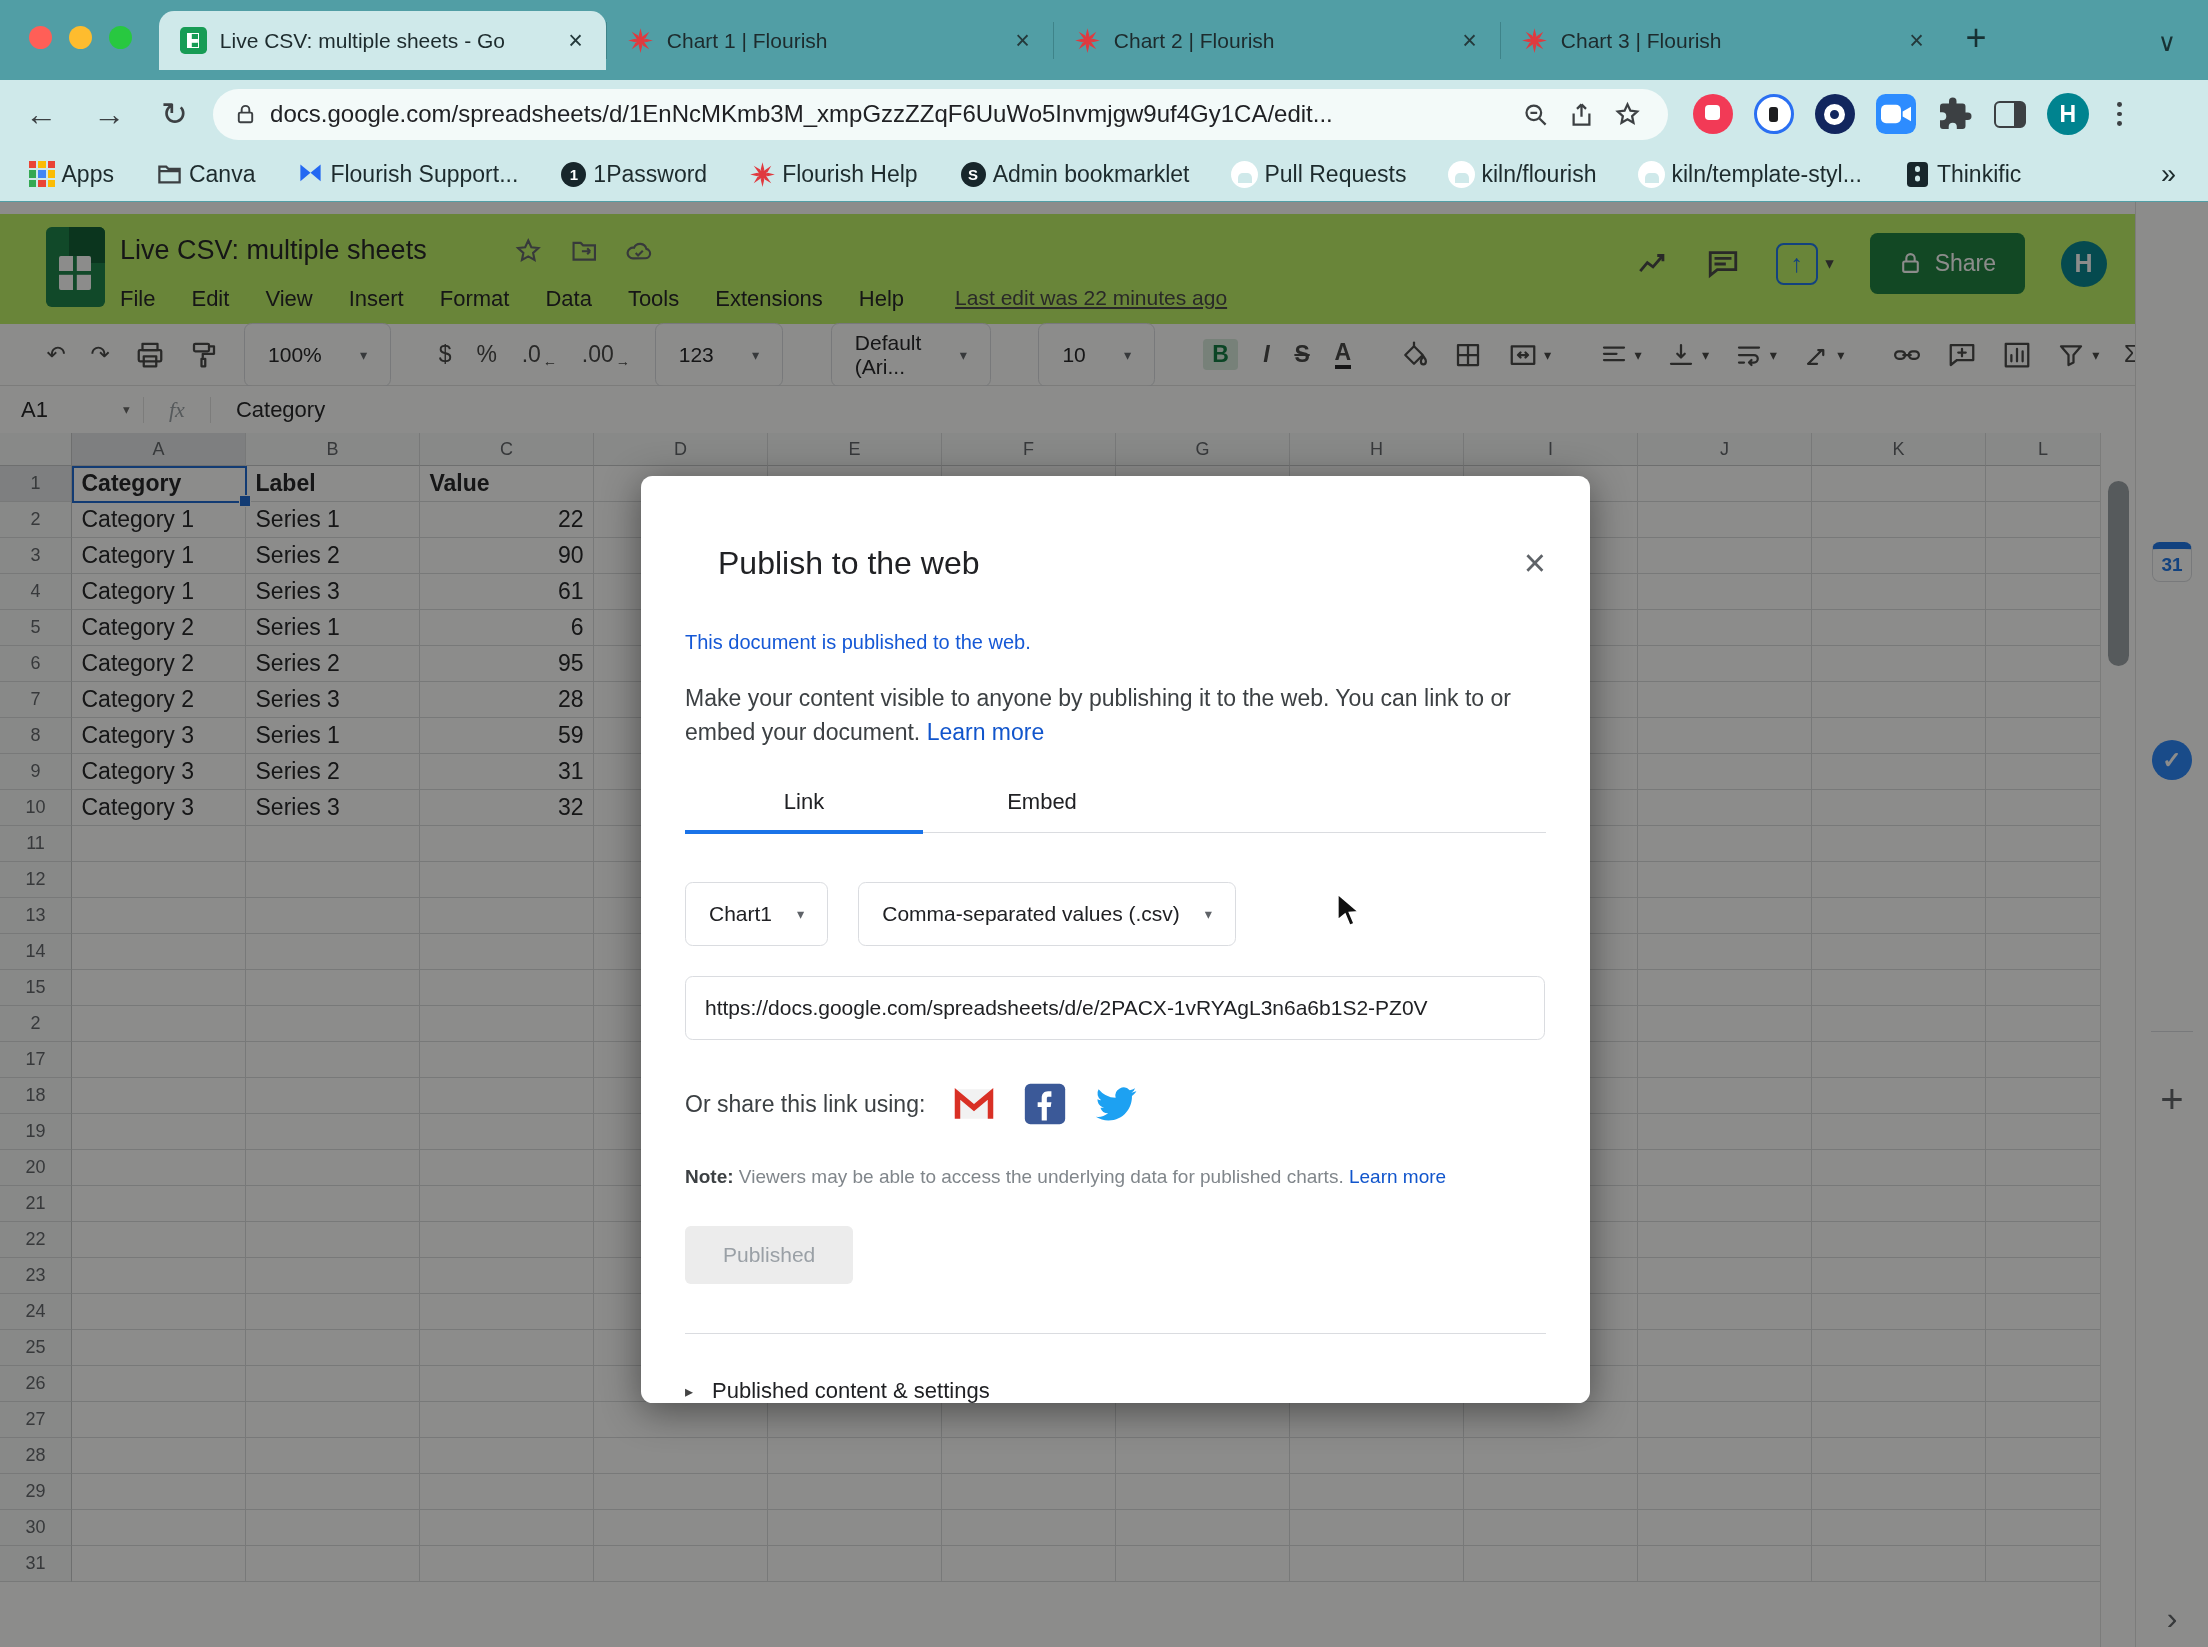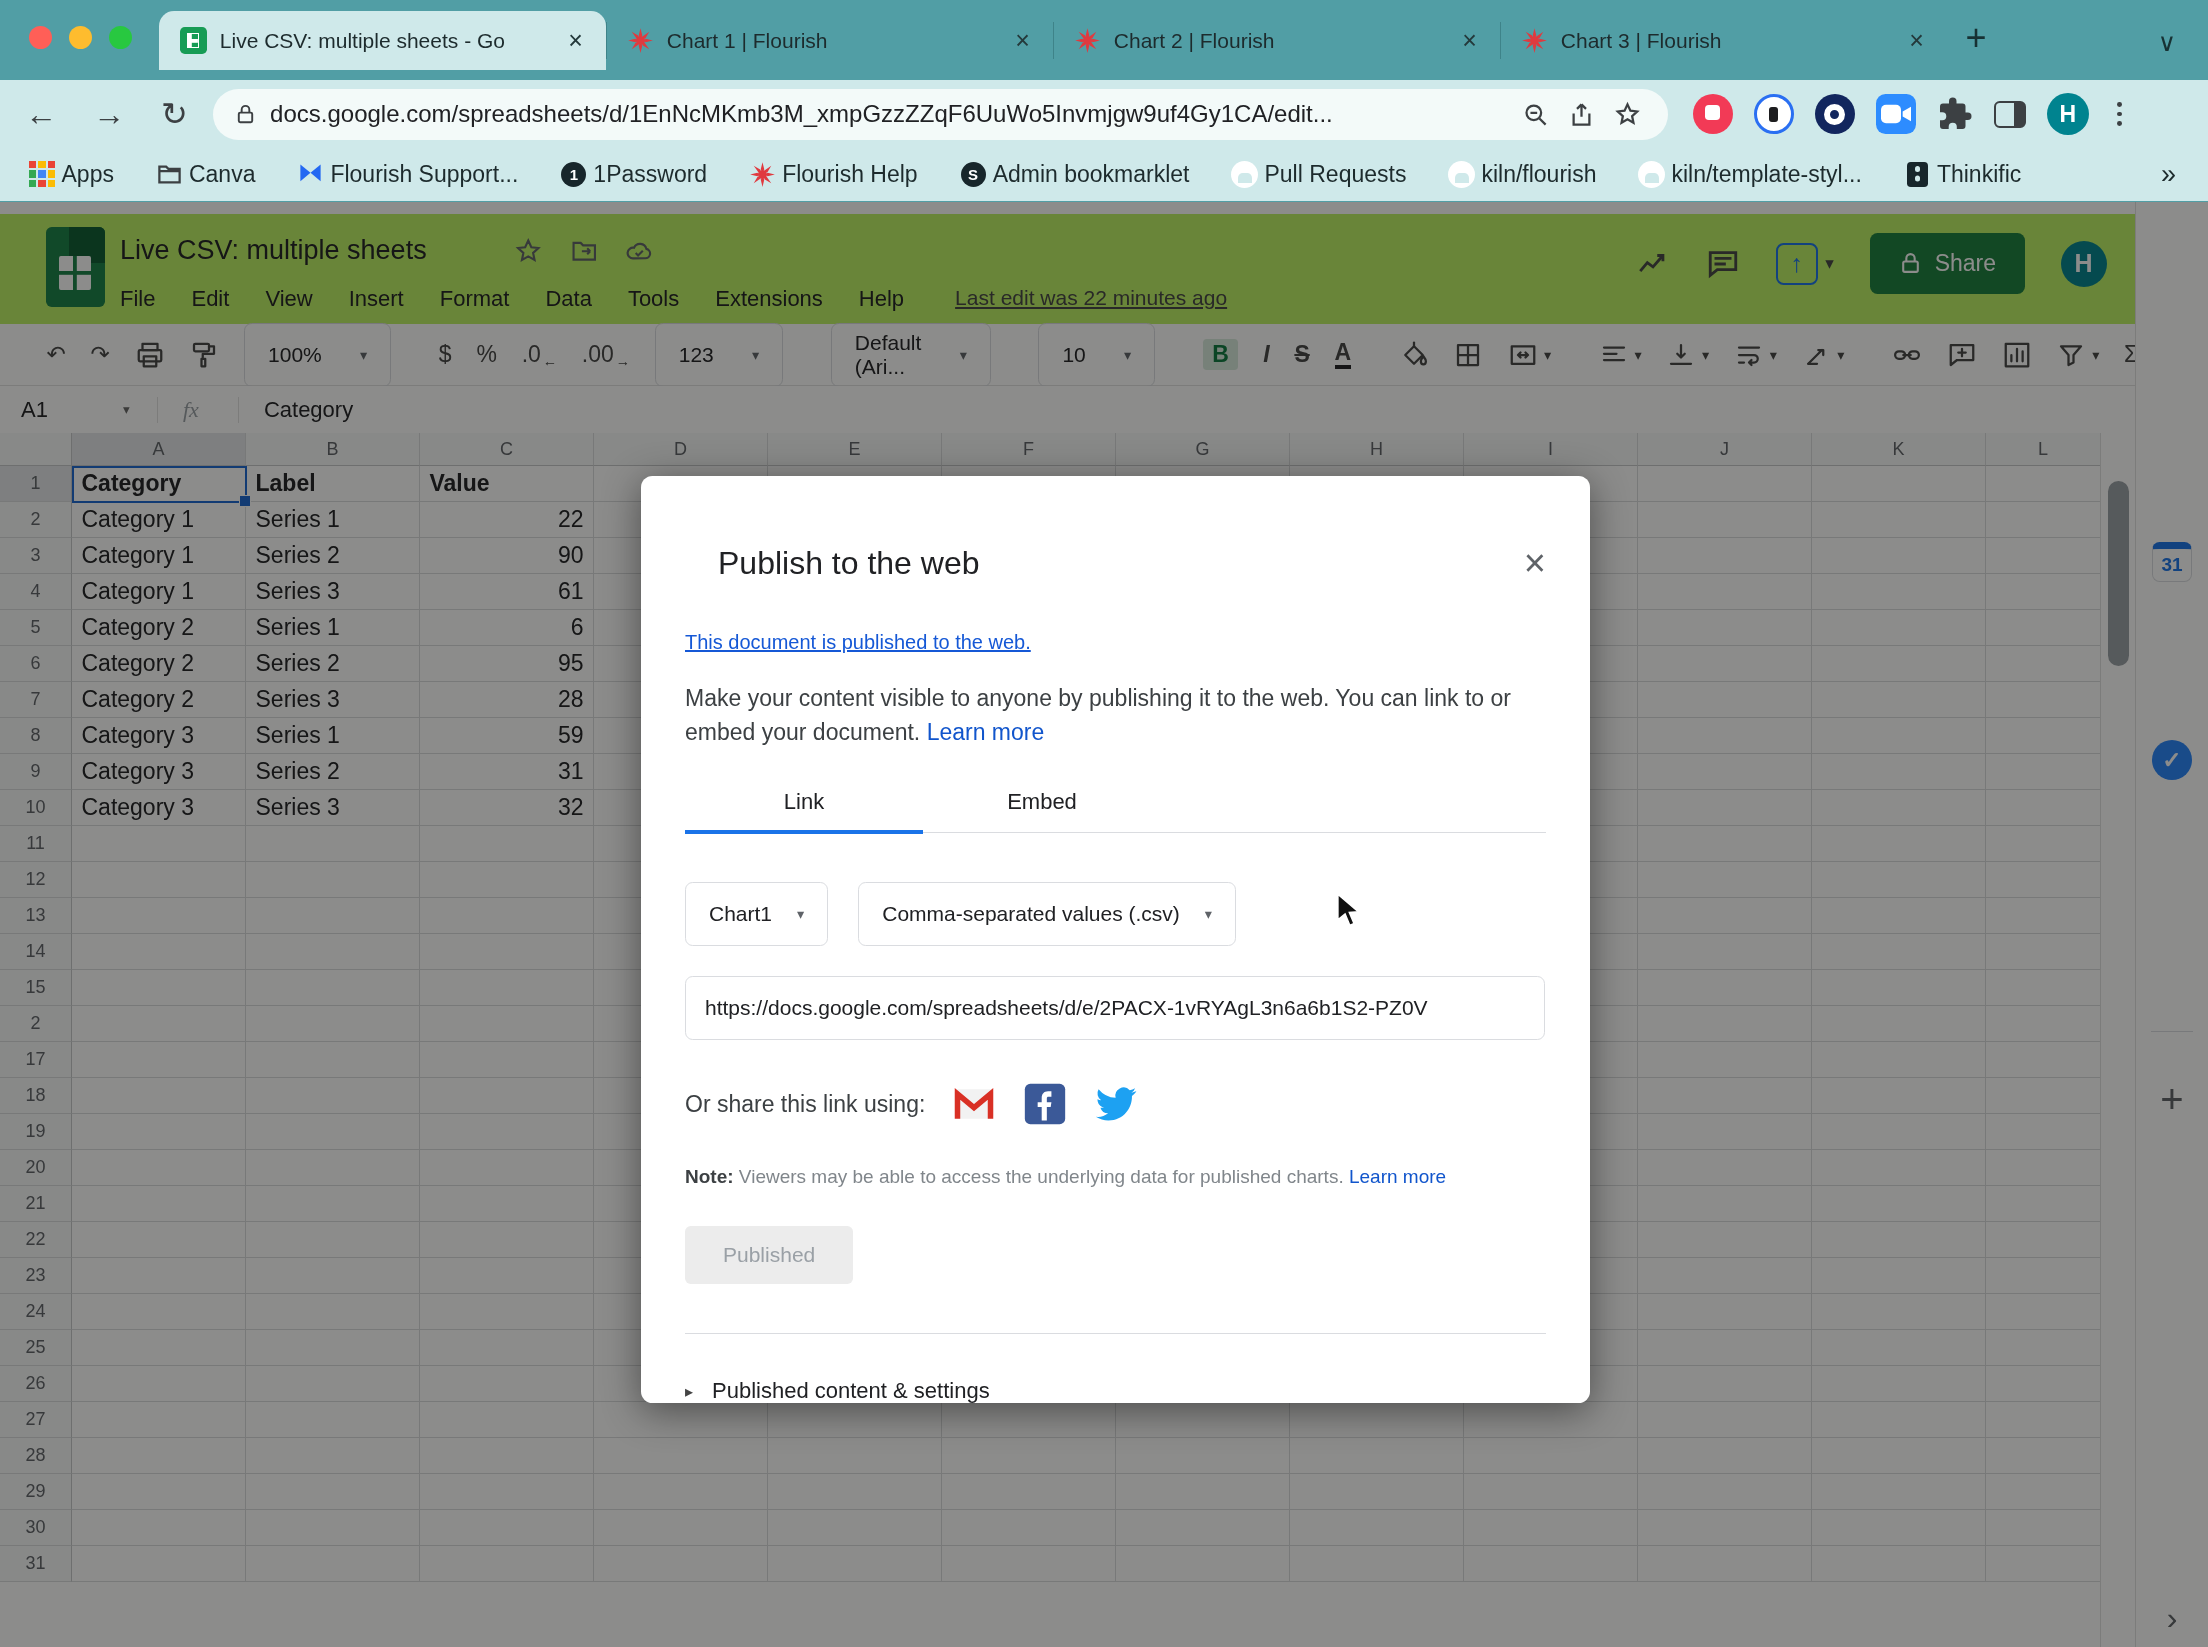--- a/index.html
+++ b/index.html
@@ -91,21 +91,21 @@
   .ti .sub { font-size:14.3px; margin-left:1.9px; margin-top:13.3px; }
   .ti.dd .lbl { margin-right:7.6px; }
   .ti .car { font-size:14.3px; color:#444; margin-left:5.7px; }
   .tsep { width:1px; height:34px; background:#d9d9d9; margin:0 11.4px; }
   .ti.boldb { font-weight:bold; color:#0d7a3f; background:#d8eadd; border-radius:3.8px; padding:1.9px 9.5px; }
   .ti.italicb { font-style:italic; font-weight:bold; }
   .ti.strikeb { text-decoration:line-through; font-weight:bold; }
   .ti.tcolorb { font-weight:bold; border-bottom:4.8px solid #202124; line-height:1; padding-bottom:1px; }
   .tb-collapse { margin-left:auto; margin-right:38px; font-size:21px; color:#444; }
 
-  .formulabar { position:absolute; top:184px; left:0; right:73px; height:48px; background:#fff; border-bottom:1px solid #e0e0e0; display:flex; align-items:center;gap:14px; }
+  .formulabar { position:absolute; top:184px; left:0; right:73px; height:48px; background:#fff; border-bottom:1px solid #e0e0e0; display:flex; align-items:center; }
   .namebox { width:143px; display:flex; align-items:center; justify-content:space-between; padding:0 13.3px 0 21px; font-size:22px; color:#202124; }
   .namebox .car { font-size:13.3px; color:#666; }
   .fx { font-size:22px; font-style:italic; color:#9aa0a6; font-family:"Liberation Serif", serif; padding:0 25px; border-left:1px solid #e0e0e0; }
   .fval { font-size:22px; color:#202124; padding-left:25px; border-left:1px solid #e0e0e0; flex:1; }
 
   
   .grid { position:absolute; top:231px; left:0; width:2100px; height:1331px; overflow:hidden; background:#fff; }
   .ghead { display:flex; height:33px; }
   .gcorner { width:72px; height:33px; background:#f8f9fa; border-right:1.9px solid #c6c8ca; border-bottom:1.9px solid #c6c8ca; }
   .gcol { width:174px; height:33px; background:#f8f9fa; border-right:1px solid #d9dbdd; border-bottom:1.9px solid #c6c8ca; font-size:18px; color:#5f6368; display:flex; align-items:center; justify-content:center; }
@@ -140,21 +140,21 @@
   .sb-div { width:42px; height:1px; background:#dadce0; }
   .sb-plus { font-size:40px; color:#5f6368; font-weight:300; }
   .sb-chev { position:absolute; left:50%; transform:translateX(-50%); top:1398px; font-size:32px; color:#5f6368; }
 
   
   .dim { position:absolute; top:202px; left:0; width:2208px; height:1446px; background:rgba(10,10,8,0.47); z-index:10; }
   .modal { position:absolute; left:641px; top:476px; width:949px; height:927px; background:#fff; border-radius:11.4px; box-shadow:0 7.6px 38px rgba(0,0,0,0.45); z-index:11; padding:0 44px; }
   .m-head { display:flex; align-items:center; margin-top:68px;margin-left:33px; }
   .m-title { font-size:32px; font-weight:400; color:#202124; flex:1; }
   .m-close { font-size:38px; color:#5f6368; line-height:1; }
-  .m-status { margin-top:49px; font-size:20px; color:#1558d6;text-decoration:underline; }
+  .m-status { margin-top:49px; font-size:20px; color:#1558d6; }
   .m-desc { margin-top:27px; font-size:23px; color:#3c4043; line-height:34px; width:837px; }
   .lnk { color:#1155cc; text-decoration:none; }
   .m-tabs { margin-top:40px; display:flex; border-bottom:1px solid #dadce0; }
   .m-tab { width:238px; text-align:center; font-size:22px; color:#202124; padding-bottom:17px; position:relative; }
   .m-tab.active::after { content:""; position:absolute; left:0; right:0; bottom:-1.9px; height:3.8px; background:#1a73e8; }
   .m-dds { margin-top:49px; display:flex; gap:30px; }
   .dd { border:1px solid #dadce0; border-radius:7.6px; height:64px; display:flex; align-items:center; padding:0 23px; font-size:21px; color:#202124; gap:25px; }
   .dd .car { font-size:14.3px; color:#5f6368; }
   .m-url { margin-top:30px; width:860px; height:64px; border:1px solid #dadce0; border-radius:7.6px; font-size:21px; color:#202124; line-height:62px; padding:0 19px; white-space:nowrap; overflow:hidden; }
   .m-share { margin-top:42px; display:flex; align-items:center; gap:27px; font-size:23px; color:#3c4043; }

